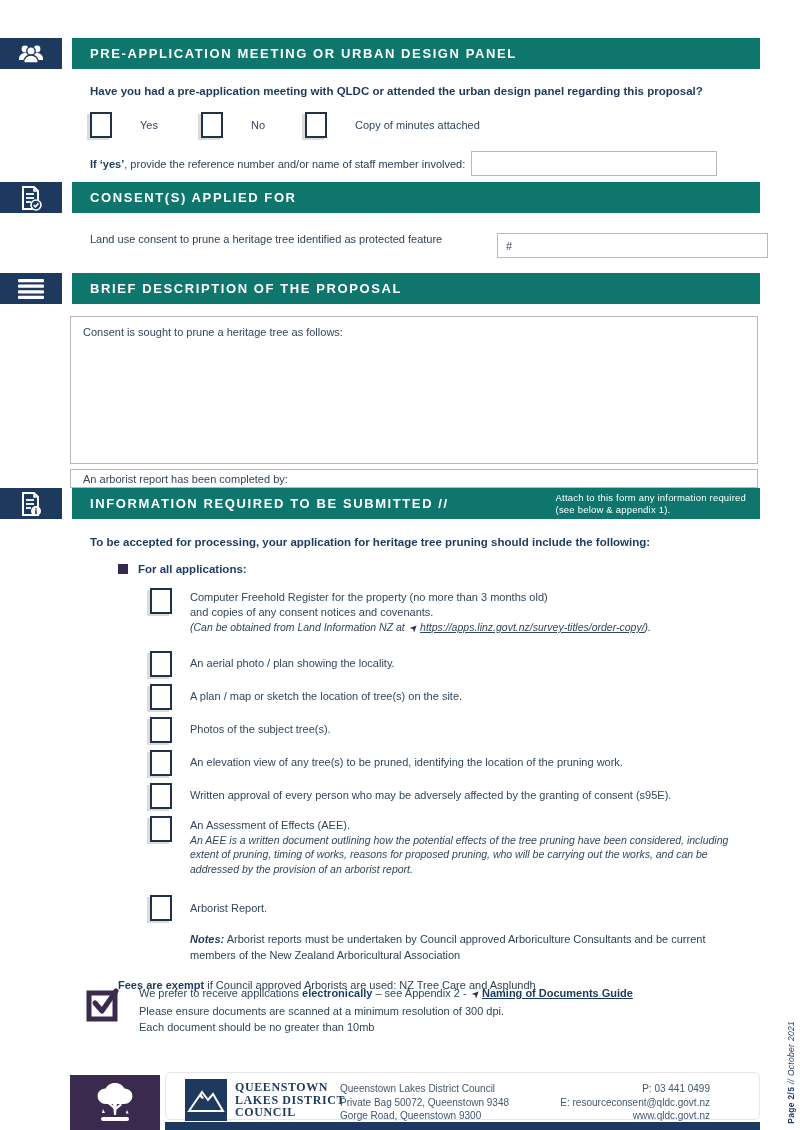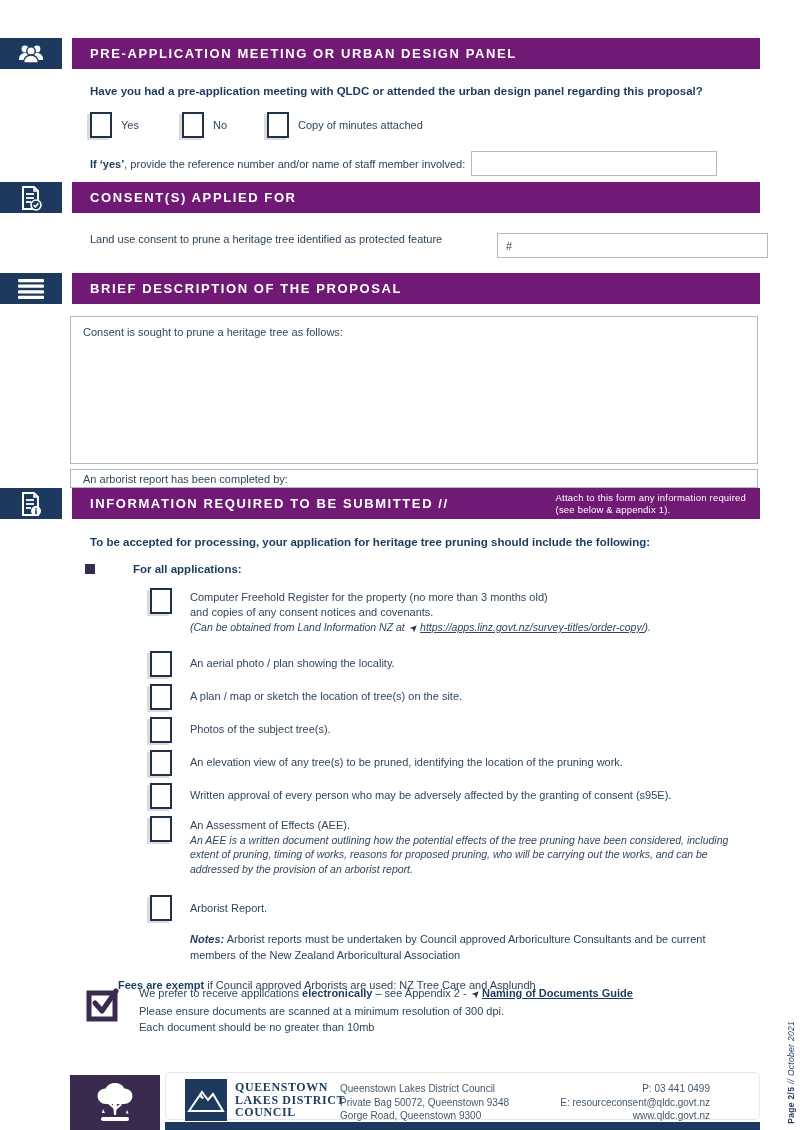--- a/index.html
+++ b/index.html
@@ -9,35 +9,35 @@
     background:#ffffff; overflow:hidden;
     font-family:"Liberation Sans", sans-serif; color:#2e4257;
   }
   .sec { position:absolute; left:0; right:0; }
 
   
   .sec-header { display:flex; height:31px; }
   .icon-box { width:62px; background:#1d3a5e; display:flex; align-items:center; justify-content:center; flex:0 0 62px; }
   .hdr-gap { width:10px; flex:0 0 10px; }
   .bar {
-    flex:1; margin-right:40px; background:#701a75; color:#fff;
+    flex:1; margin-right:40px; background:#0f766e; color:#fff;
     display:flex; align-items:center; padding:0 14px 0 18px;
     font-weight:bold; font-size:13px; letter-spacing:1.6px;
   }
   .bar .note { margin-left:auto; font-weight:400; letter-spacing:0.2px; font-size:9.5px; line-height:11.5px; text-align:left; }
 
   
   .body { padding-left:90px; padding-right:32px; }
   .bold-q { font-weight:bold; font-size:11.5px; color:#1c3a5e; }
   .chk {
     display:inline-block; width:22px; height:26px; background:#fff;
     border:2.5px solid #22314b; box-shadow:-3px 2px 0 rgba(0,0,0,0.14);
   }
   .opts { display:flex; align-items:center; margin-top:15px; }
-  .opt-label { font-size:11px; margin-left:9px; color:#32465c; }
+  .opt-label { font-size:11px; margin-left:28px; color:#32465c; }
   .opt-group { display:flex; align-items:center; }
   .inline-input {
     display:inline-block; vertical-align:middle; background:#fff;
     border:1px solid #b5b9be; height:25px;
   }
   .ifyes { margin-top:13px; font-size:11px; display:flex; align-items:center; }
   .ifyes .input { width:246px; margin-left:6px; flex:0 0 246px; }
   .b { font-weight:bold; color:#1c3a5e; }
 
   
@@ -50,21 +50,21 @@
     margin:12px 42px 0 70px; height:148px; border:1px solid #b5b9be; background:#fff;
     padding:9px 12px; font-size:11px; color:#32465c;
   }
   .arborist-box {
     margin:5px 42px 0 70px; height:19px; border:1px solid #b5b9be; background:#fff;
     display:flex; align-items:center; padding:0 12px; font-size:11px; color:#32465c;
   }
 
   
   .intro { margin-top:17px; font-weight:bold; font-size:11.5px; color:#1c3a5e; padding-left:90px; }
-  .group-label { margin-top:15px; padding-left:85px; display:flex; align-items:center;gap:28px; }
+  .group-label { margin-top:15px; padding-left:118px; display:flex; align-items:center; }
   .group-label .sq { width:10px; height:10px; background:#372a4d; flex:0 0 10px; }
   .group-label .txt { margin-left:10px; font-weight:bold; font-size:11.5px; color:#1c3a5e; }
   .items { margin-top:13px; padding-left:150px; padding-right:42px; }
   .chk-row { display:flex; margin-bottom:7px; }
   .chk-row .chk { flex:0 0 22px; margin-right:18px; }
   .chk-row.center { align-items:center; }
   .chk-row .txt { font-size:11px; line-height:15px; color:#32465c; padding-top:2px; }
   .chk-row.center .txt { padding-top:0; }
   .item-note { font-style:italic; font-size:10.5px; line-height:14.5px; color:#32465c; max-width:560px; }
   .gap-s { height:8px; } .gap-m { height:12px; }

